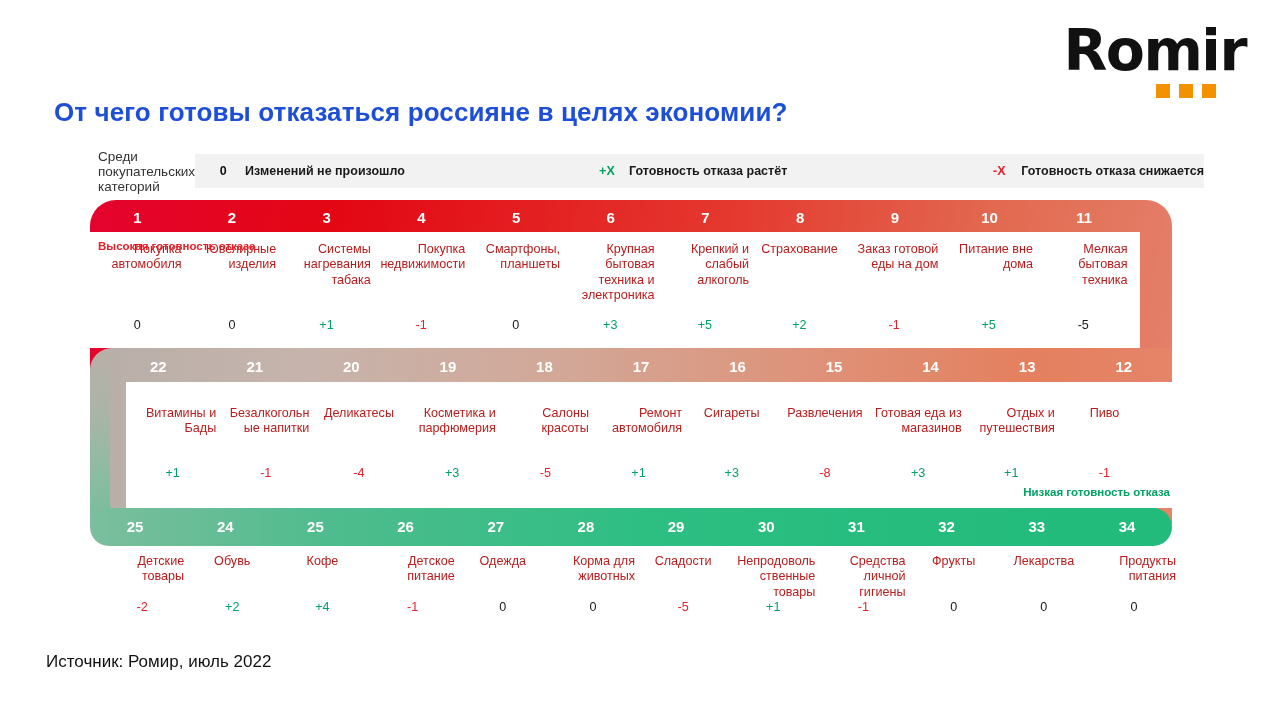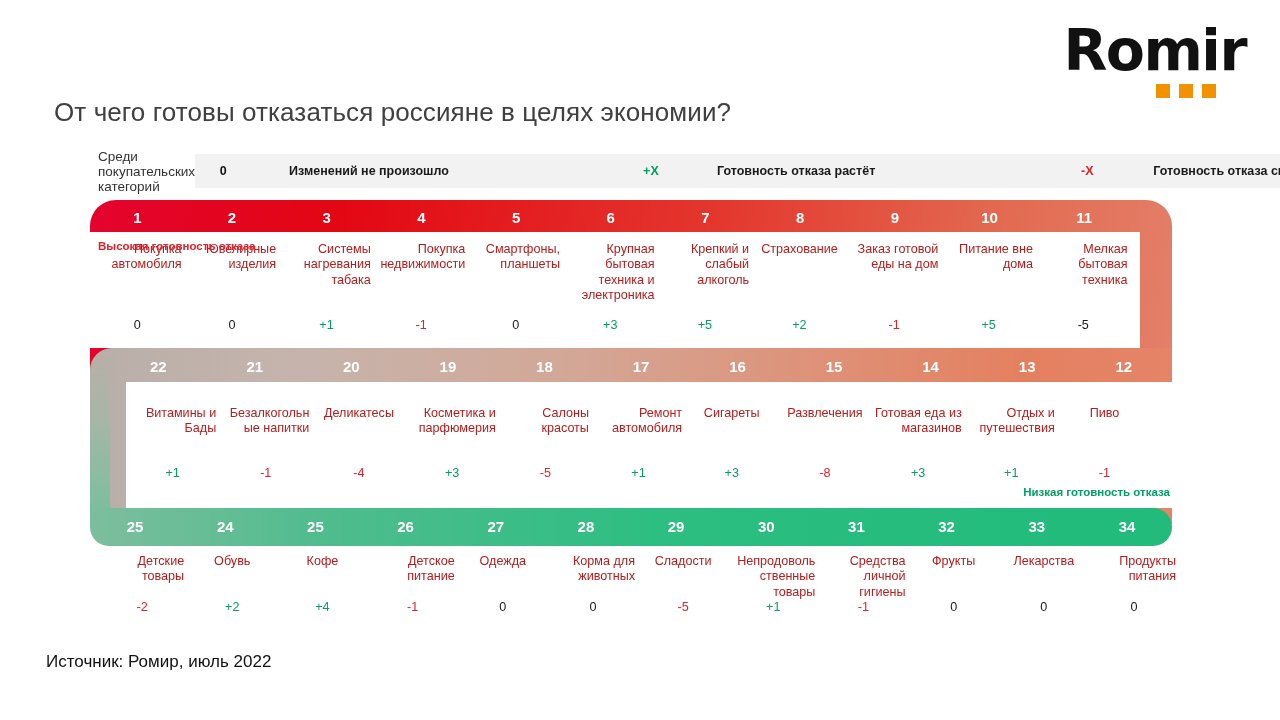--- a/index.html
+++ b/index.html
@@ -18,42 +18,42 @@
     font-family: "DejaVu Sans", "Liberation Sans", sans-serif;
     font-weight: 700; font-size: 57px; letter-spacing: -1.5px;
     color: #111111; line-height: 1;
   }
   .logo-dots { display: flex; gap: 9px; justify-content: flex-end; margin-top: 5px; margin-right: 30px; }
   .logo-dots i { display: block; width: 14px; height: 14px; background: #F39200; }
 
   
   .title {
     position: absolute; left: 54px; top: 97px;
-    font-size: 26px; font-weight: 400; color: #404040;
+    font-size: 26px; font-weight: 700; color: #1d4ed8;
     letter-spacing: 0.1px; white-space: nowrap;
   }
 
   
   .legend {
     position: absolute; left: 90px; top: 154px; width: 1082px; height: 34px;
     display: flex; align-items: center; background: #ffffff;
   }
   .legend-lead {
     width: 242px; height: 34px; display: flex; align-items: center;
     padding-left: 8px; font-size: 13.5px; color: #333; background: #ffffff;
   }
   .legend-rest {
     flex: 1; height: 34px; background: #F2F2F2; display: flex; align-items: center;
   }
   .legend-item { display: flex; align-items: center; }
   .legend-key { font-size: 12.5px; font-weight: 700; width: 44px; text-align: center; }
   .legend-key.zero { color: #111; }
   .legend-key.pos  { color: #00A262; }
   .legend-key.neg  { color: #E8202A; }
-  .legend-txt { font-size: 12.5px; font-weight: 700; color: #1a1a1a; white-space: nowrap; margin-left: 44px; }
+  .legend-txt { font-size: 12.5px; font-weight: 700; color: #1a1a1a; white-space: nowrap; }
   .lg1 { margin-left: 6px; }
   .lg2 { margin-left: 180px; }
   .lg3 { margin-left: 190px; }
 
   
   .band { position: absolute; }
 
   .band-1 {
     left: 90px; top: 200px; width: 1082px; height: 182px;
     border-radius: 26px 26px 26px 0;

